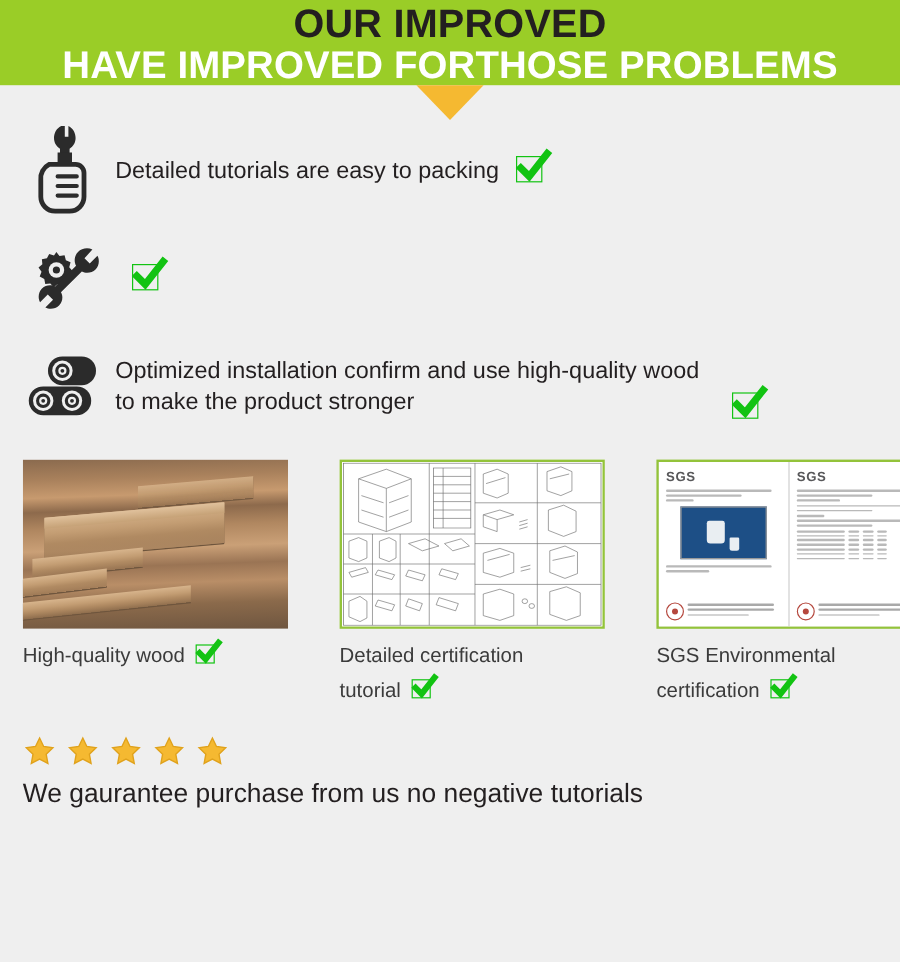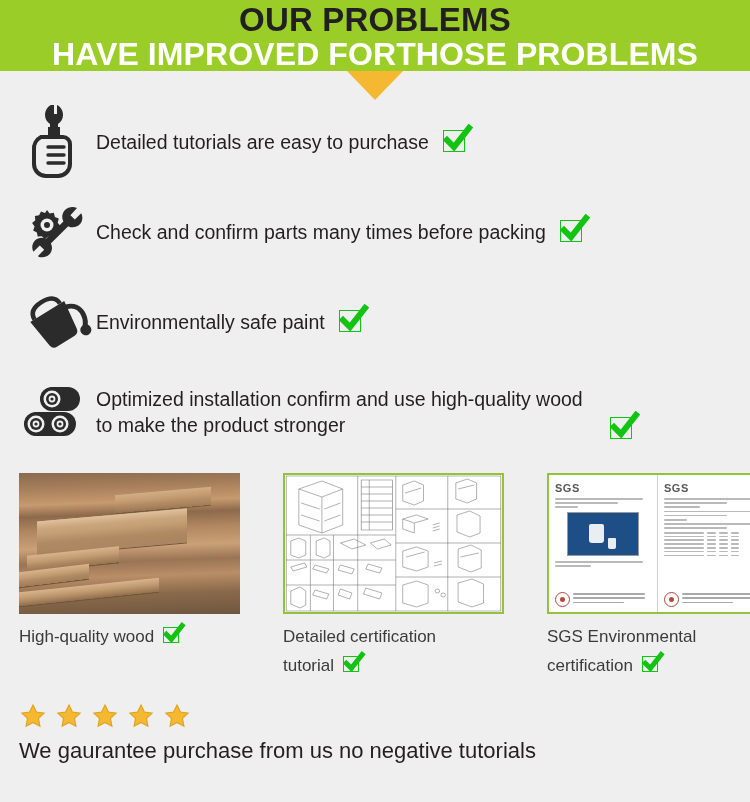--- a/index.html
+++ b/index.html
@@ -235,82 +235,62 @@
     margin-top: 8px;
     font-size: 22px;
     color: #231f20;
     font-family: "Liberation Sans", sans-serif;
   }
 </style>
 </head>
 <body>
 
 <div class="header">
-  <div class="header-title">OUR PROBLEMS</div>
+  <div class="header-title">OUR IMPROVED</div>
   <div class="header-subtitle">HAVE IMPROVED FORTHOSE PROBLEMS</div>
 </div>
 <div class="arrow-down"></div>
 
 <div class="features">
 
   <div class="feature-row">
     <div class="feature-icon">
       <svg width="58" height="78" viewBox="0 0 58 78">
         <path fill="#2b2b2b" d="M23 2c-4 2-6 6-6 10 0 4 2 7 5 9v5h8v-5c3-2 5-5 5-9 0-4-2-8-6-10v9h-3V2z"></path>
         <path fill="#2b2b2b" d="M20 24h12v8H20z"></path>
         <path fill="none" stroke="#2b2b2b" stroke-width="4" d="M13 34h22a7 7 0 0 1 7 7v20a12 12 0 0 1-12 12H18A12 12 0 0 1 6 61V47a13 13 0 0 1 7-13z"></path>
         <path fill="none" stroke="#2b2b2b" stroke-width="3.4" stroke-linecap="round" d="M20 44h16M20 52h16M20 60h16"></path>
       </svg>
     </div>
-    <div class="feature-text">Detailed tutorials  are easy to purchase</div>
+    <div class="feature-text">Detailed tutorials  are easy to packing</div>
     <div class="check-box">
       <div class="sq"></div>
       <svg viewBox="0 0 32 32">
           <path fill="none" stroke="#12c312" stroke-width="6" stroke-linecap="square" d="M6 17l7 7L28 5"></path>
         </svg>
     </div>
   </div>
 
   <div class="feature-row">
     <div class="feature-icon">
       <svg width="64" height="64" viewBox="0 0 64 64">
         <path fill="#2b2b2b" d="M22 10l2.6 3.4 4.2-.6 1.1 4.1 3.9 1.7-1.1 4.1 2.8 3.2-3 3 .7 4.2-4.2 1-1.9 3.8-4-1.3-3.3 2.7-2.9-3.1-4.2.4-.8-4.2-3.8-2 1.5-4-2.5-3.4 3.2-2.8-.4-4.2 4.2-.7L16 11.6l4 1.4z"></path>
         <circle cx="22" cy="25" r="6.5" fill="#efefef"></circle>
         <circle cx="22" cy="25" r="3" fill="#2b2b2b"></circle>
         <path fill="#2b2b2b" d="M52 8c-4-2-9-1-12 2s-3.6 8-1.6 11.4L21 38.8C17.6 36.8 13 37.4 10 40.4s-3.6 8-1.6 11.4l6.4-6.4 4.4 4.4-6.4 6.4c3.4 2 8.4 1.4 11.4-1.6s3.6-7.6 1.6-11l17.4-17.4c3.4 2 8.4 1.4 11.4-1.6s3.6-8 1.6-11.4l-6.4 6.4-4.4-4.4L52 8z"></path>
       </svg>
     </div>
-    <div class="feature-text">Check and confirm parts many times before packing</div>
     <div class="check-box">
       <div class="sq"></div>
       <svg viewBox="0 0 32 32">
           <path fill="none" stroke="#12c312" stroke-width="6" stroke-linecap="square" d="M6 17l7 7L28 5"></path>
         </svg>
     </div>
   </div>
 
-  <div class="feature-row">
-    <div class="feature-icon">
-      <svg width="70" height="62" viewBox="0 0 70 62">
-        <g transform="rotate(-32 33 31)">
-          <path fill="#2b2b2b" d="M12 18h40l-4 30a6 6 0 0 1-6 5H22a6 6 0 0 1-6-5L12 18z"></path>
-          <path fill="none" stroke="#2b2b2b" stroke-width="4.5" d="M17 18c0-7 5-11 15-11s15 4 15 11"></path>
-          <path fill="none" stroke="#2b2b2b" stroke-width="5" stroke-linecap="round" d="M50 24c8 2 12 8 11 16-0.6 5-3 9-6 12"></path>
-          <circle cx="55" cy="54" r="5.5" fill="#2b2b2b"></circle>
-        </g>
-      </svg>
-    </div>
-    <div class="feature-text">Environmentally  safe paint</div>
-    <div class="check-box">
-      <div class="sq"></div>
-      <svg viewBox="0 0 32 32">
-          <path fill="none" stroke="#12c312" stroke-width="6" stroke-linecap="square" d="M6 17l7 7L28 5"></path>
-        </svg>
-    </div>
-  </div>
 
   <div class="feature-row">
     <div class="feature-icon">
       <svg width="74" height="54" viewBox="0 0 74 54">
         <rect x="20" y="2" width="40" height="24" rx="12" fill="#2b2b2b"></rect>
         <rect x="4" y="27" width="52" height="24" rx="12" fill="#2b2b2b"></rect>
         <circle cx="32" cy="14" r="11.5" fill="#2b2b2b"></circle>
         <circle cx="32" cy="14" r="8.5" fill="#efefef"></circle>
         <circle cx="32" cy="14" r="6" fill="#2b2b2b"></circle>
         <circle cx="32" cy="14" r="3.4" fill="#efefef"></circle>

